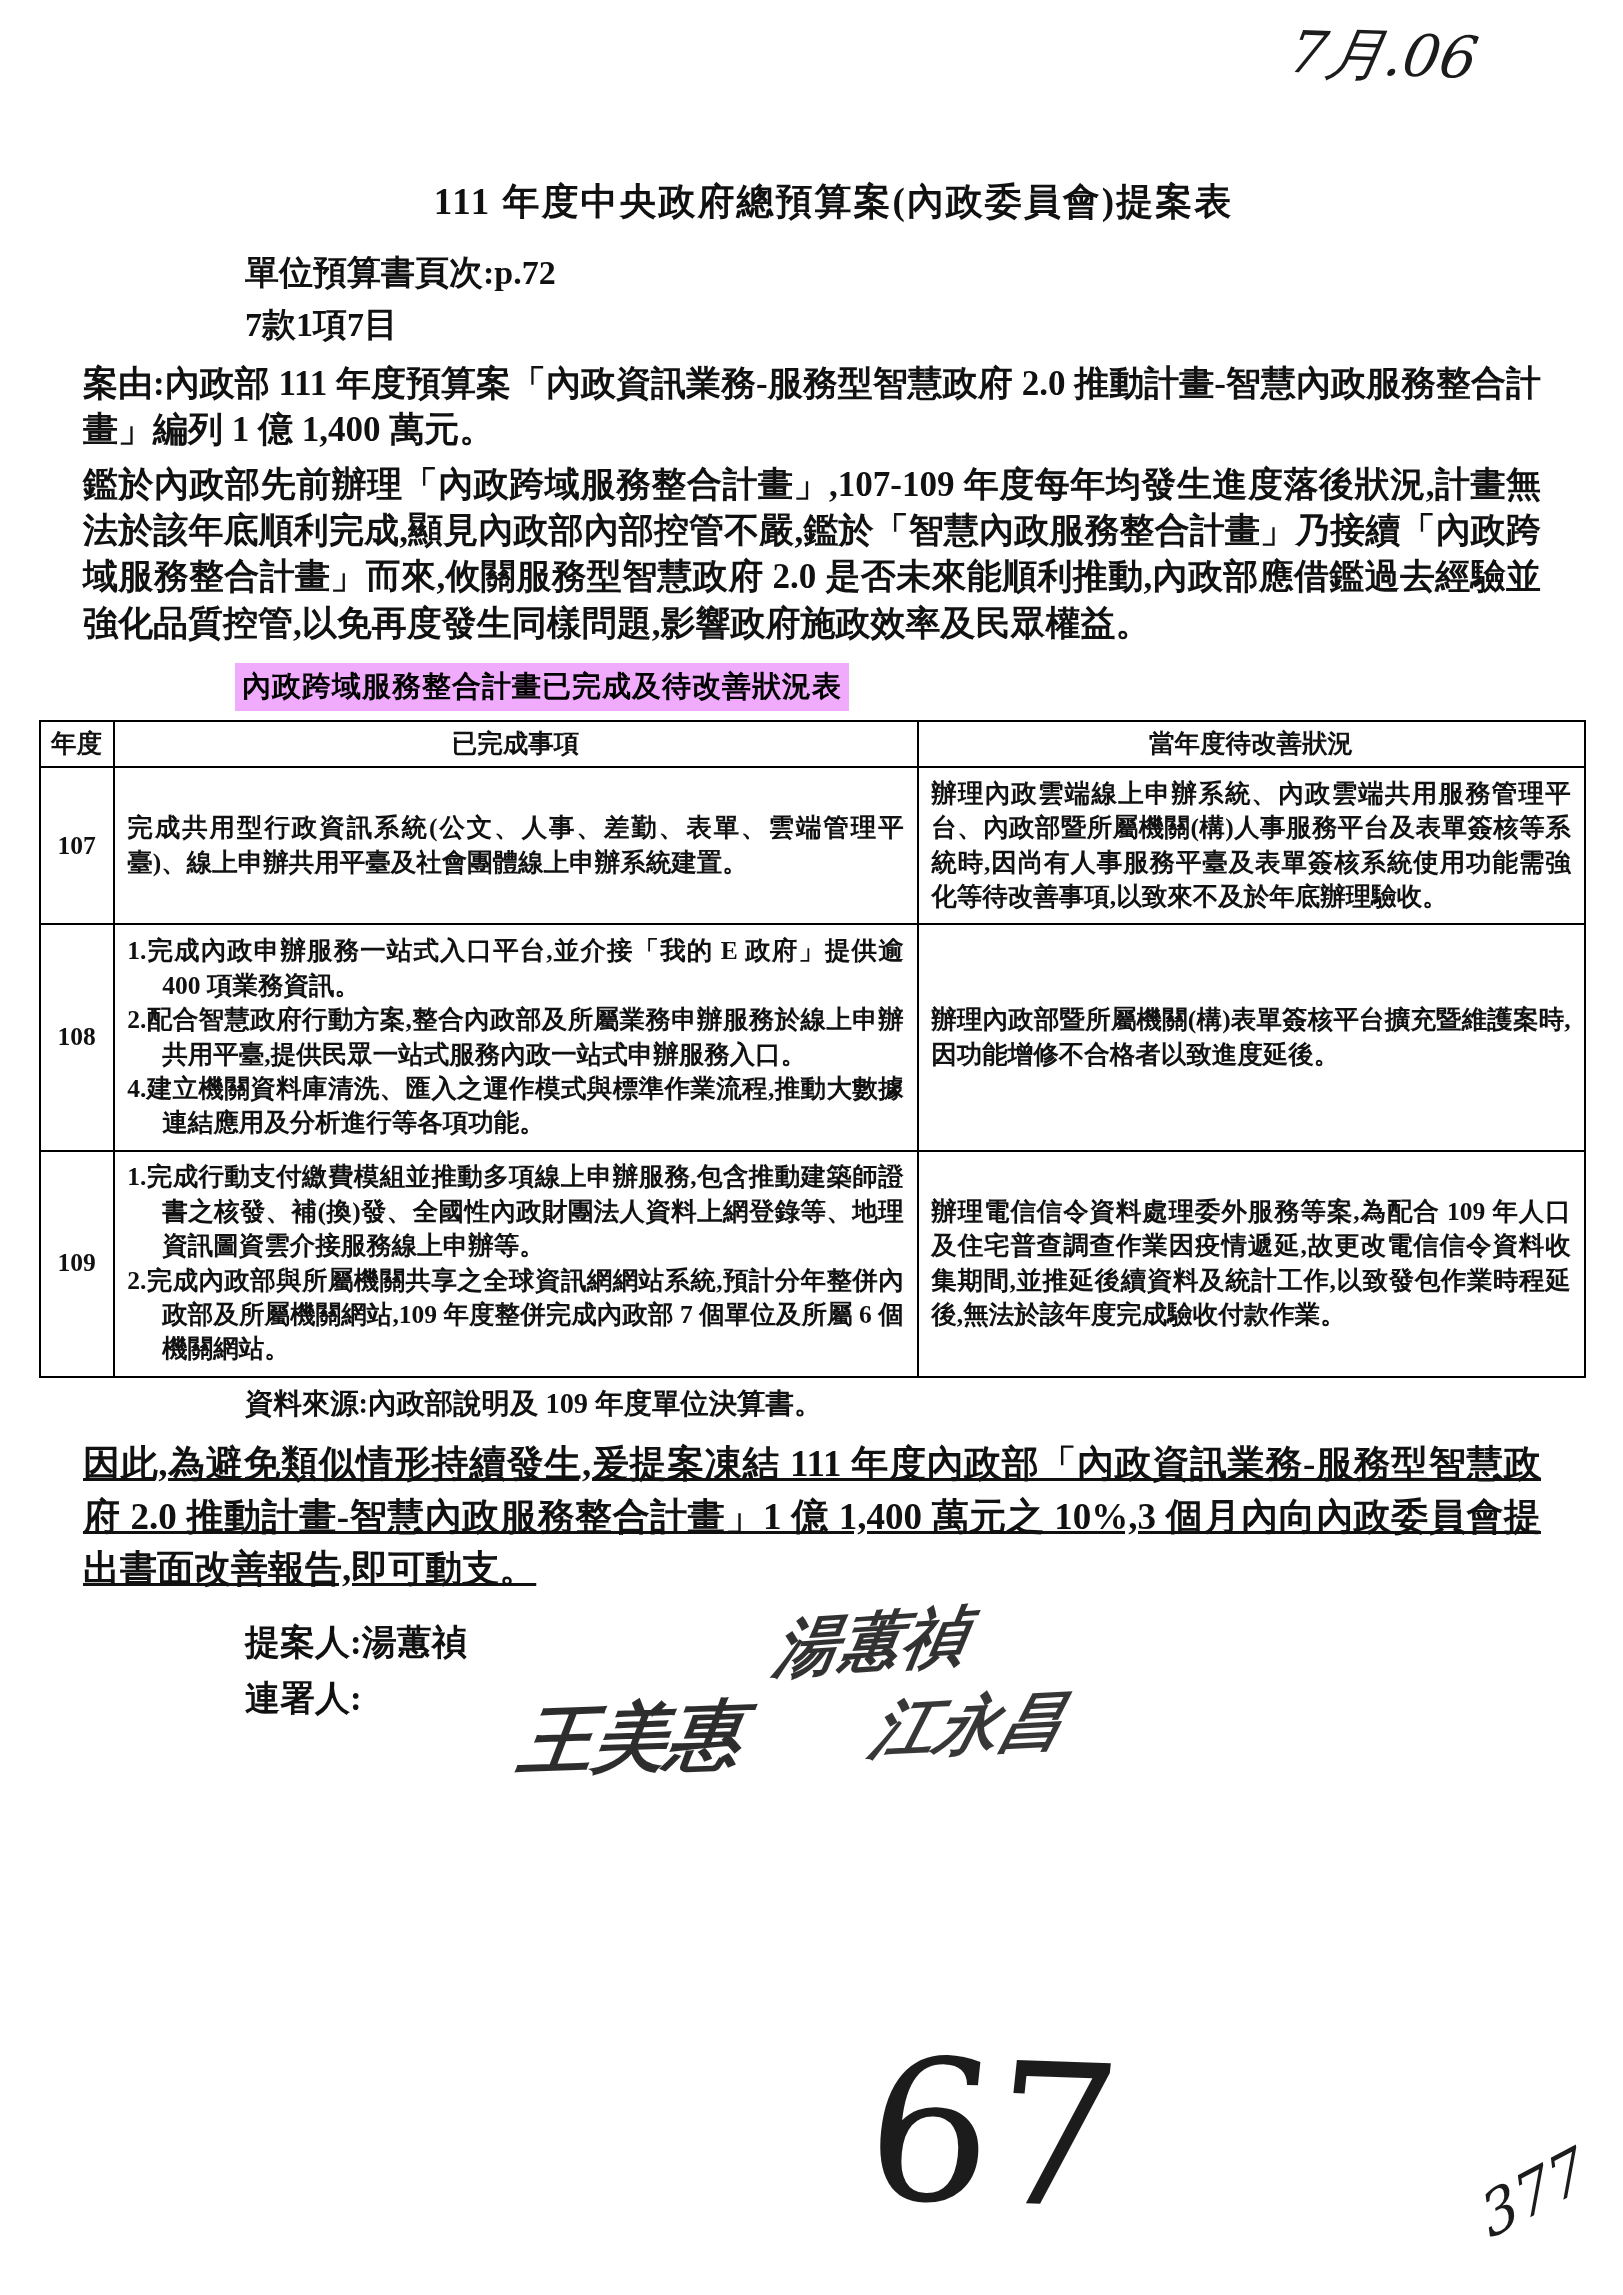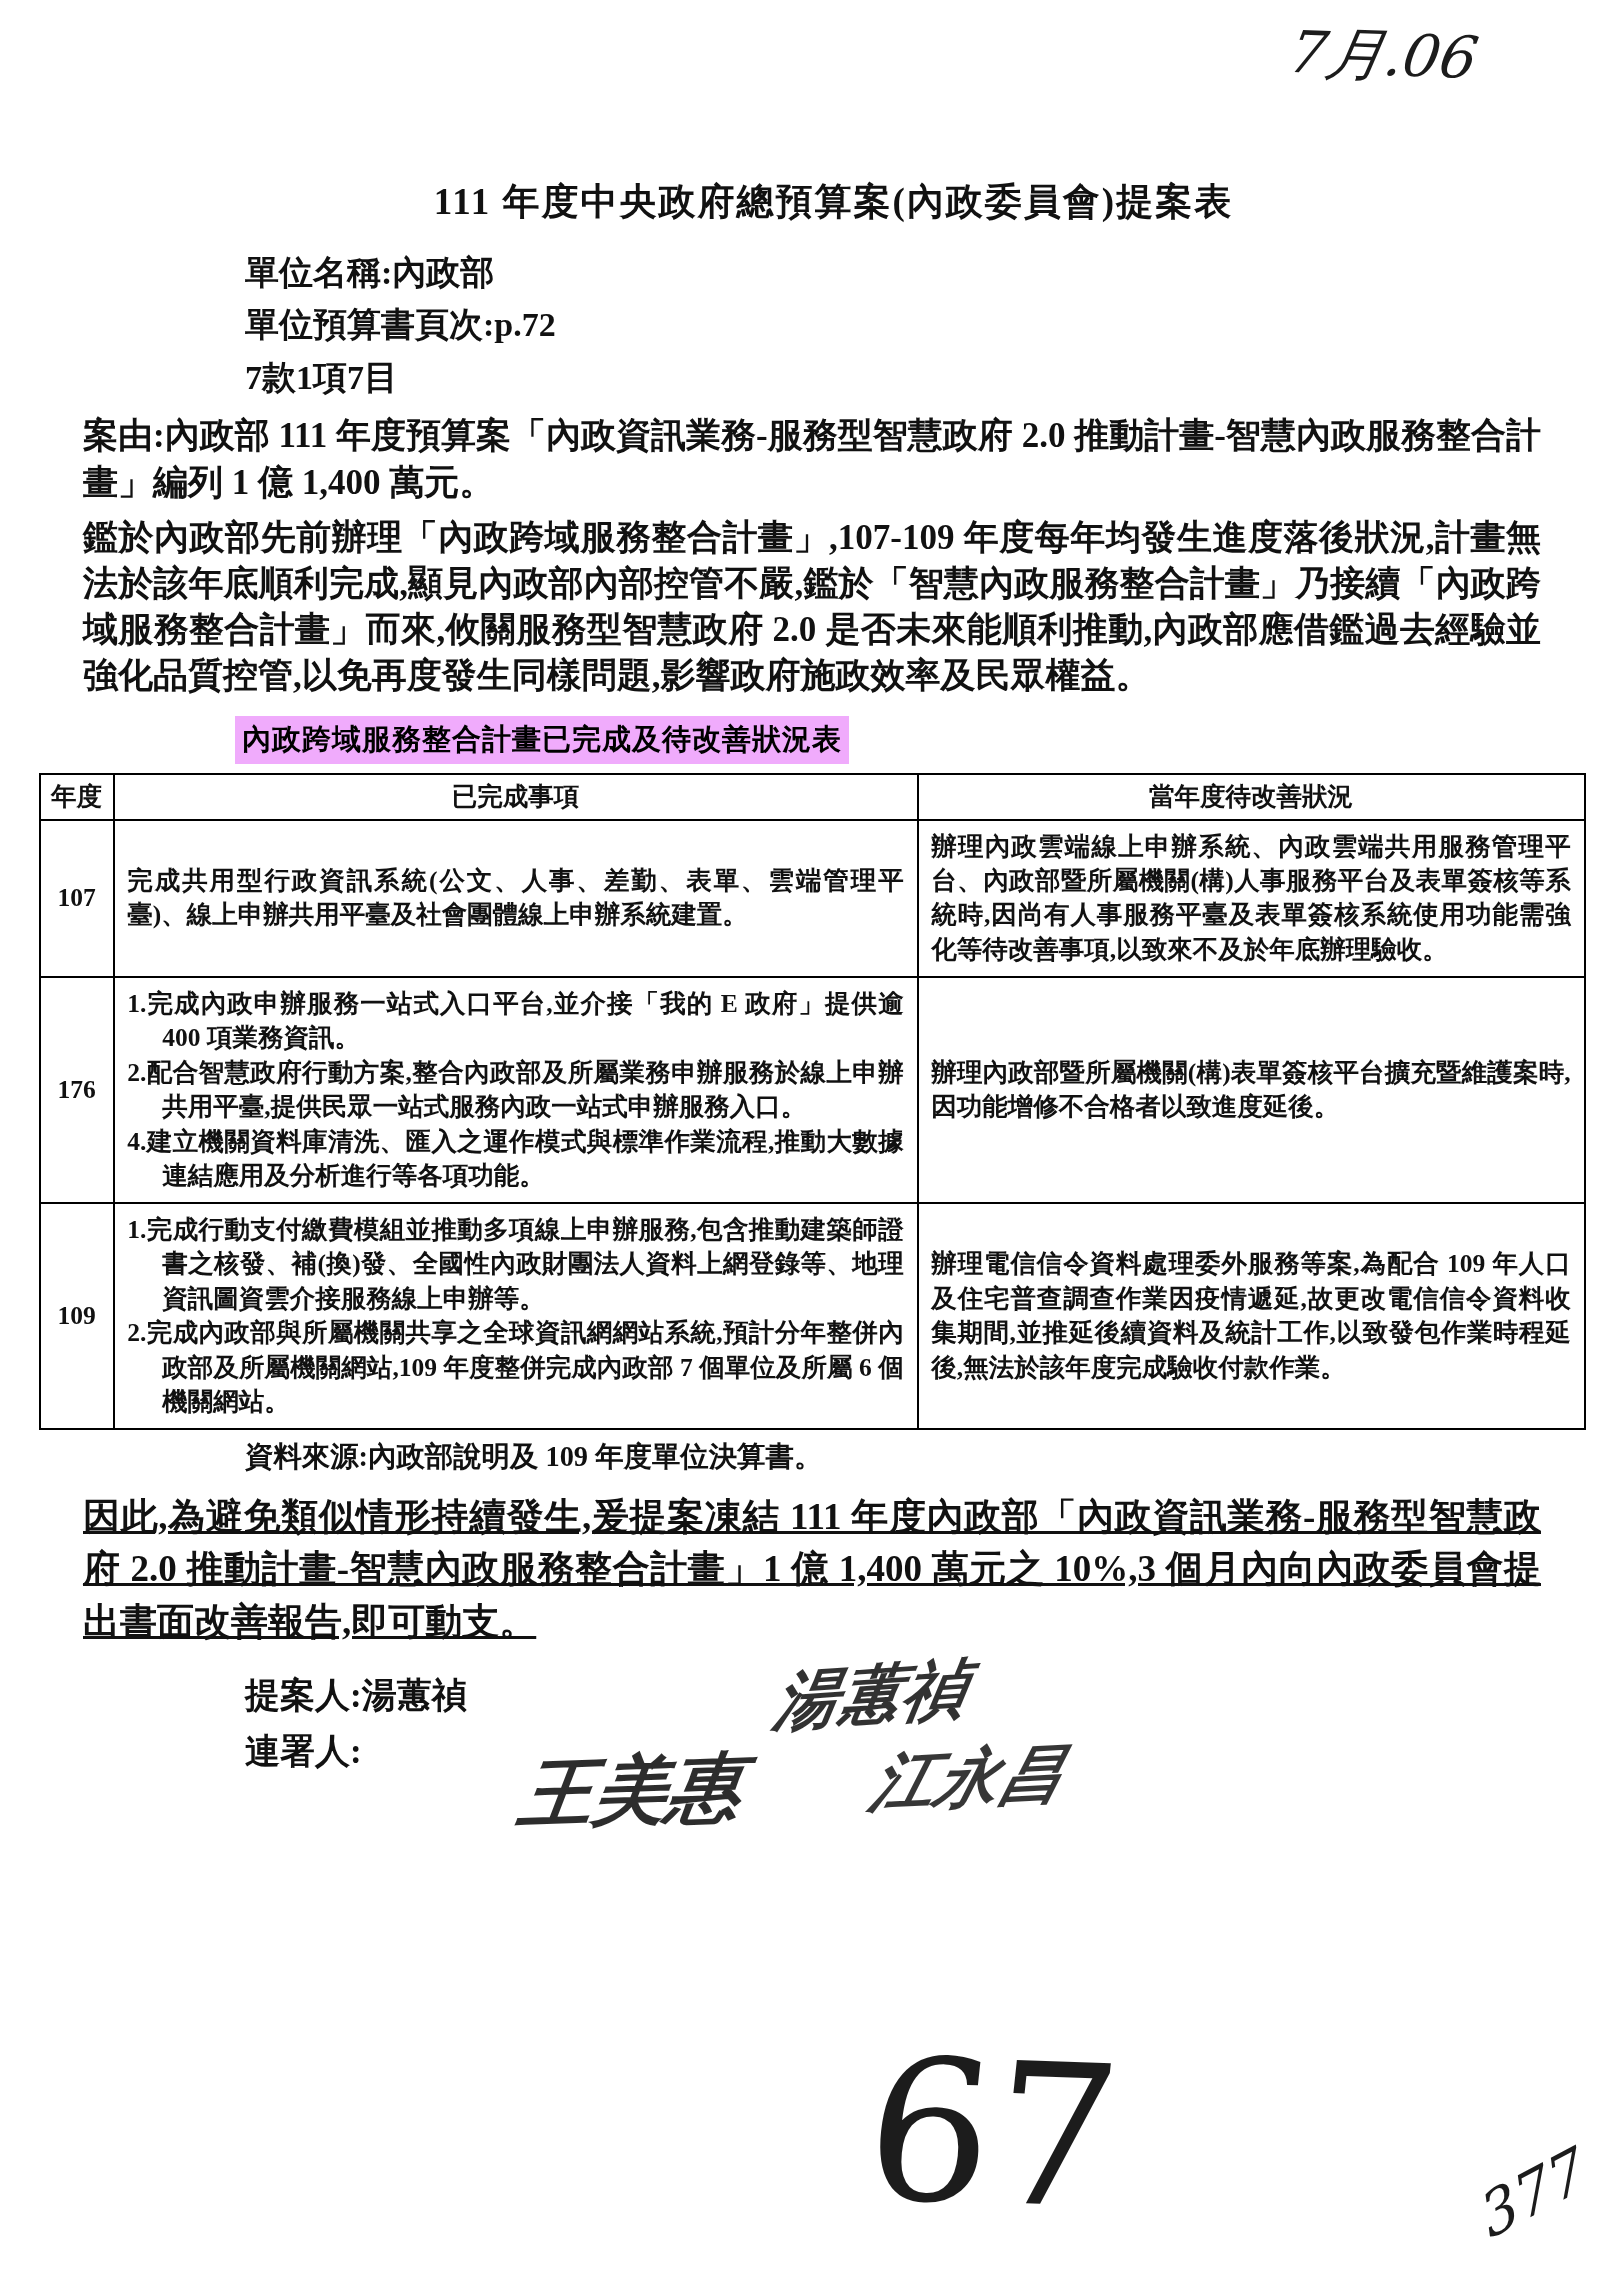--- a/index.html
+++ b/index.html
@@ -145,21 +145,20 @@
 </head>
 <body>
 
 <div class="page">
 
   <span class="hw hw-date">7月.06</span>
 
   <div class="title">111 年度中央政府總預算案(內政委員會)提案表</div>
 
   <div class="meta">
-    <div>單位名稱:內政部</div>
     <div>單位預算書頁次:p.72</div>
     <div>7款1項7目</div>
   </div>
 
   <div class="body-par">案由:內政部 111 年度預算案「內政資訊業務-服務型智慧政府 2.0 推動計畫-智慧內政服務整合計畫」編列 1 億 1,400 萬元。</div>
   <div class="body-par">鑑於內政部先前辦理「內政跨域服務整合計畫」,107-109 年度每年均發生進度落後狀況,計畫無法於該年底順利完成,顯見內政部內部控管不嚴,鑑於「智慧內政服務整合計畫」乃接續「內政跨域服務整合計畫」而來,攸關服務型智慧政府 2.0 是否未來能順利推動,內政部應借鑑過去經驗並強化品質控管,以免再度發生同樣問題,影響政府施政效率及民眾權益。</div>
 
   <div class="table-caption-wrap">
     <span class="table-caption">內政跨域服務整合計畫已完成及待改善狀況表</span>
   </div>
@@ -181,21 +180,21 @@
       <tr>
         <td class="year-cell">107</td>
         <td>
           <div class="cell-text">完成共用型行政資訊系統(公文、人事、差勤、表單、雲端管理平臺)、線上申辦共用平臺及社會團體線上申辦系統建置。</div>
         </td>
         <td>
           <div class="cell-text">辦理內政雲端線上申辦系統、內政雲端共用服務管理平台、內政部暨所屬機關(構)人事服務平台及表單簽核等系統時,因尚有人事服務平臺及表單簽核系統使用功能需強化等待改善事項,以致來不及於年底辦理驗收。</div>
         </td>
       </tr>
       <tr>
-        <td class="year-cell">176</td>
+        <td class="year-cell">108</td>
         <td>
           <div class="cell-li">1.完成內政申辦服務一站式入口平台,並介接「我的 E 政府」提供逾 400 項業務資訊。</div>
           <div class="cell-li">2.配合智慧政府行動方案,整合內政部及所屬業務申辦服務於線上申辦共用平臺,提供民眾一站式服務內政一站式申辦服務入口。</div>
           <div class="cell-li">4.建立機關資料庫清洗、匯入之運作模式與標準作業流程,推動大數據連結應用及分析進行等各項功能。</div>
         </td>
         <td>
           <div class="cell-text">辦理內政部暨所屬機關(構)表單簽核平台擴充暨維護案時,因功能增修不合格者以致進度延後。</div>
         </td>
       </tr>
       <tr>

